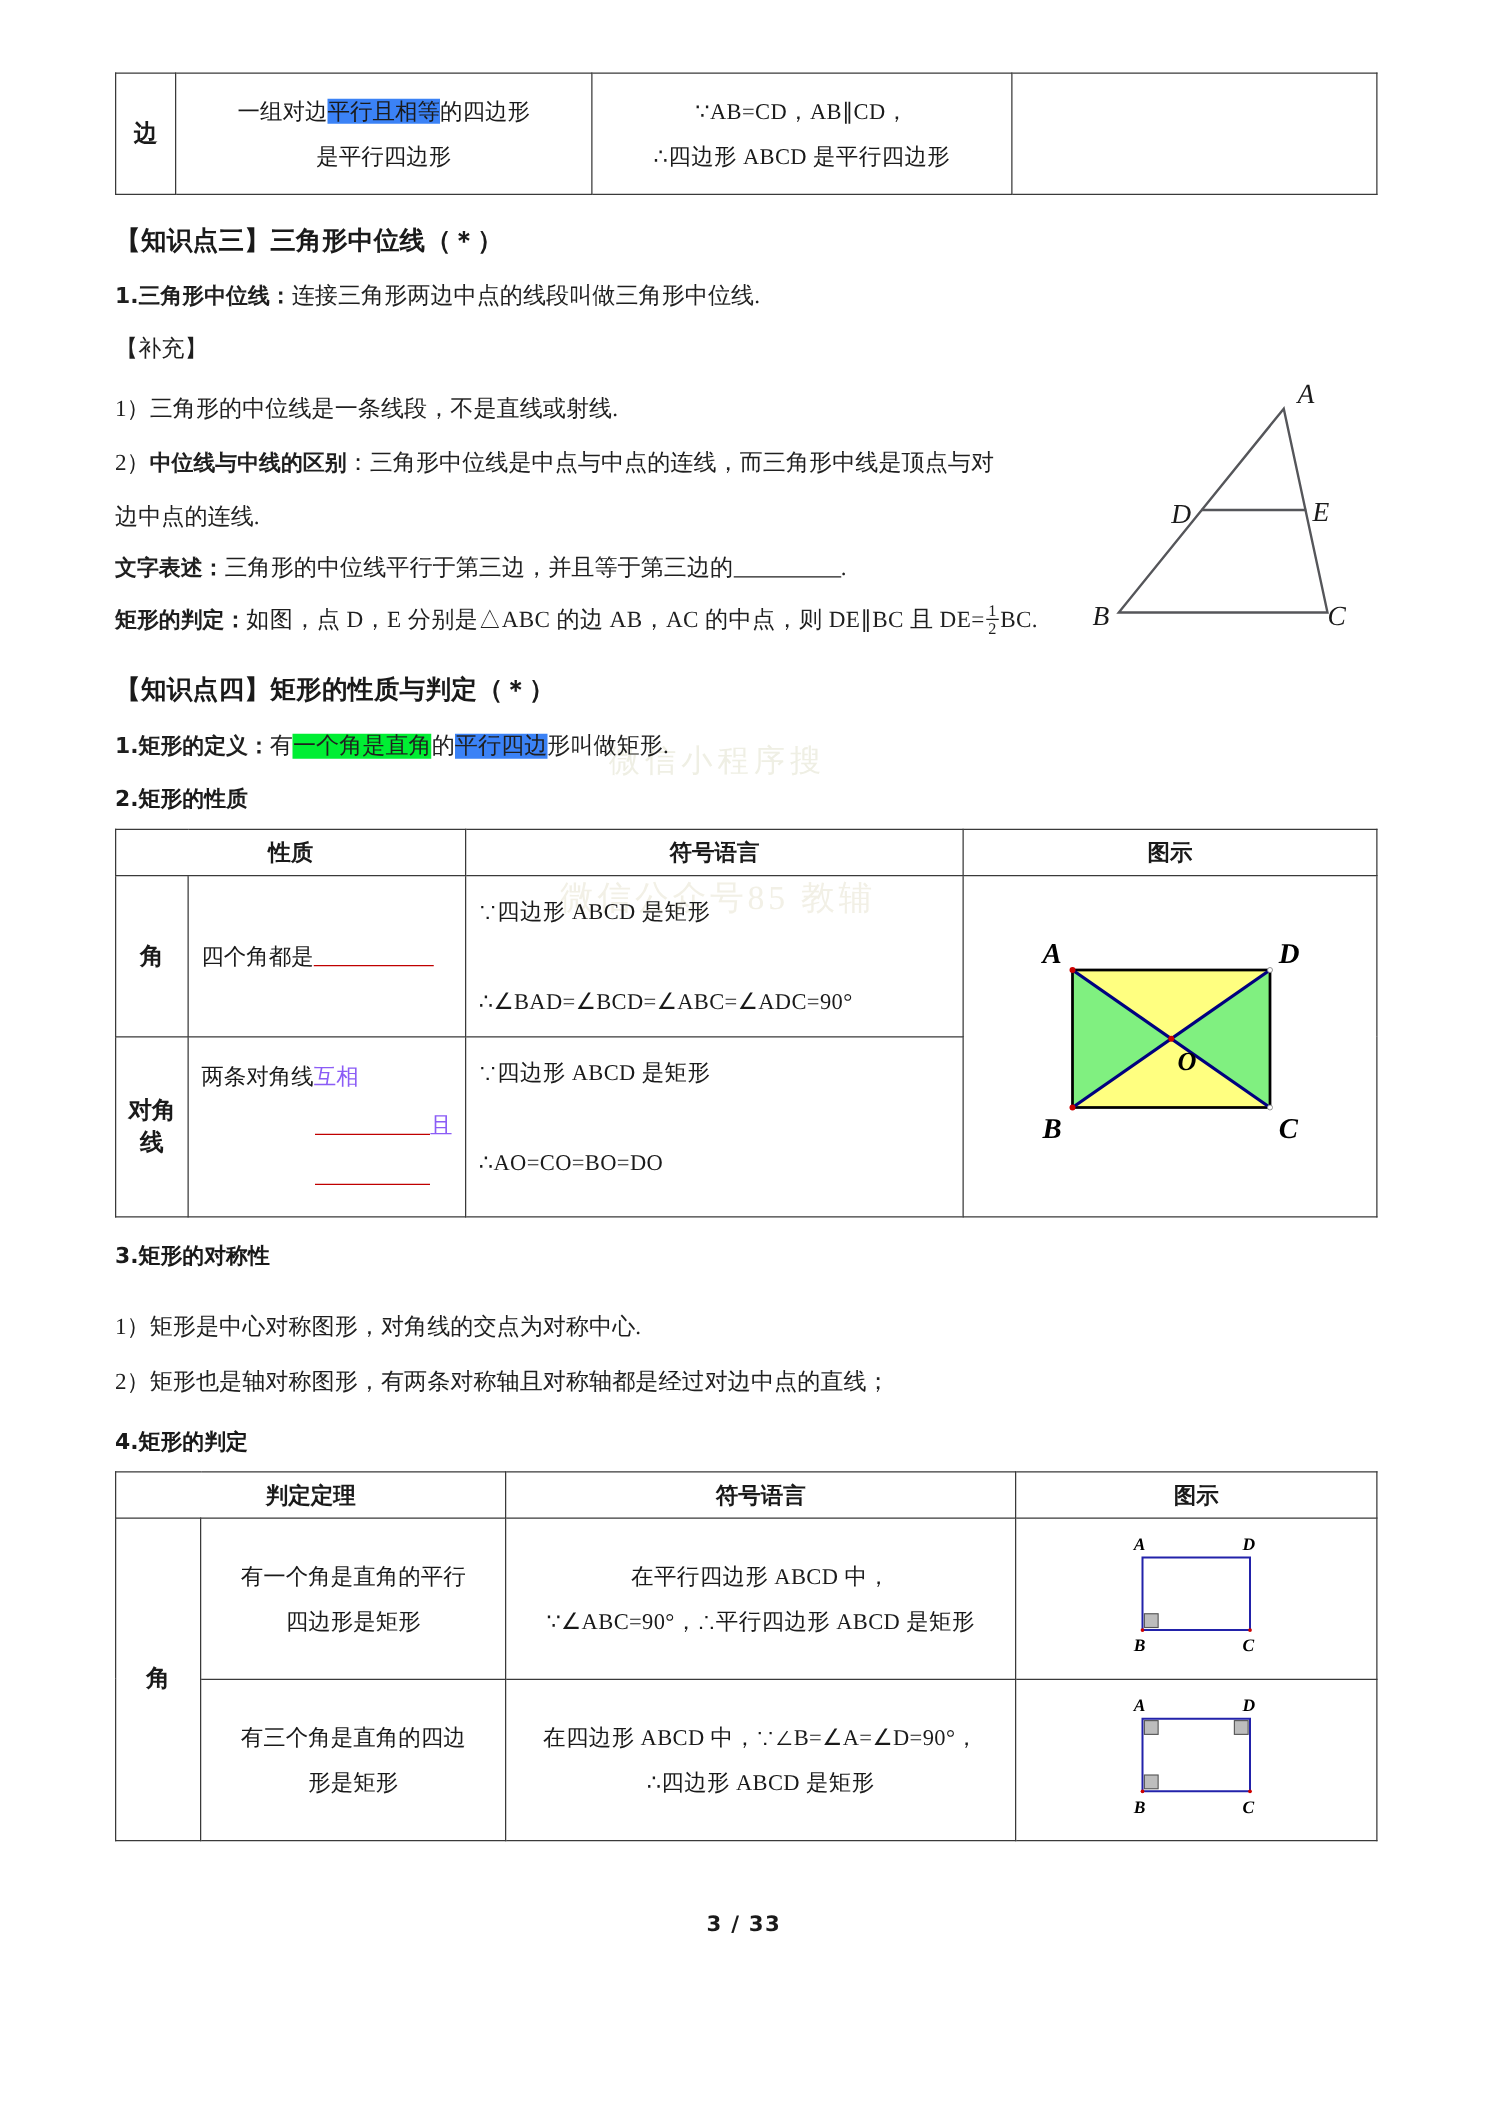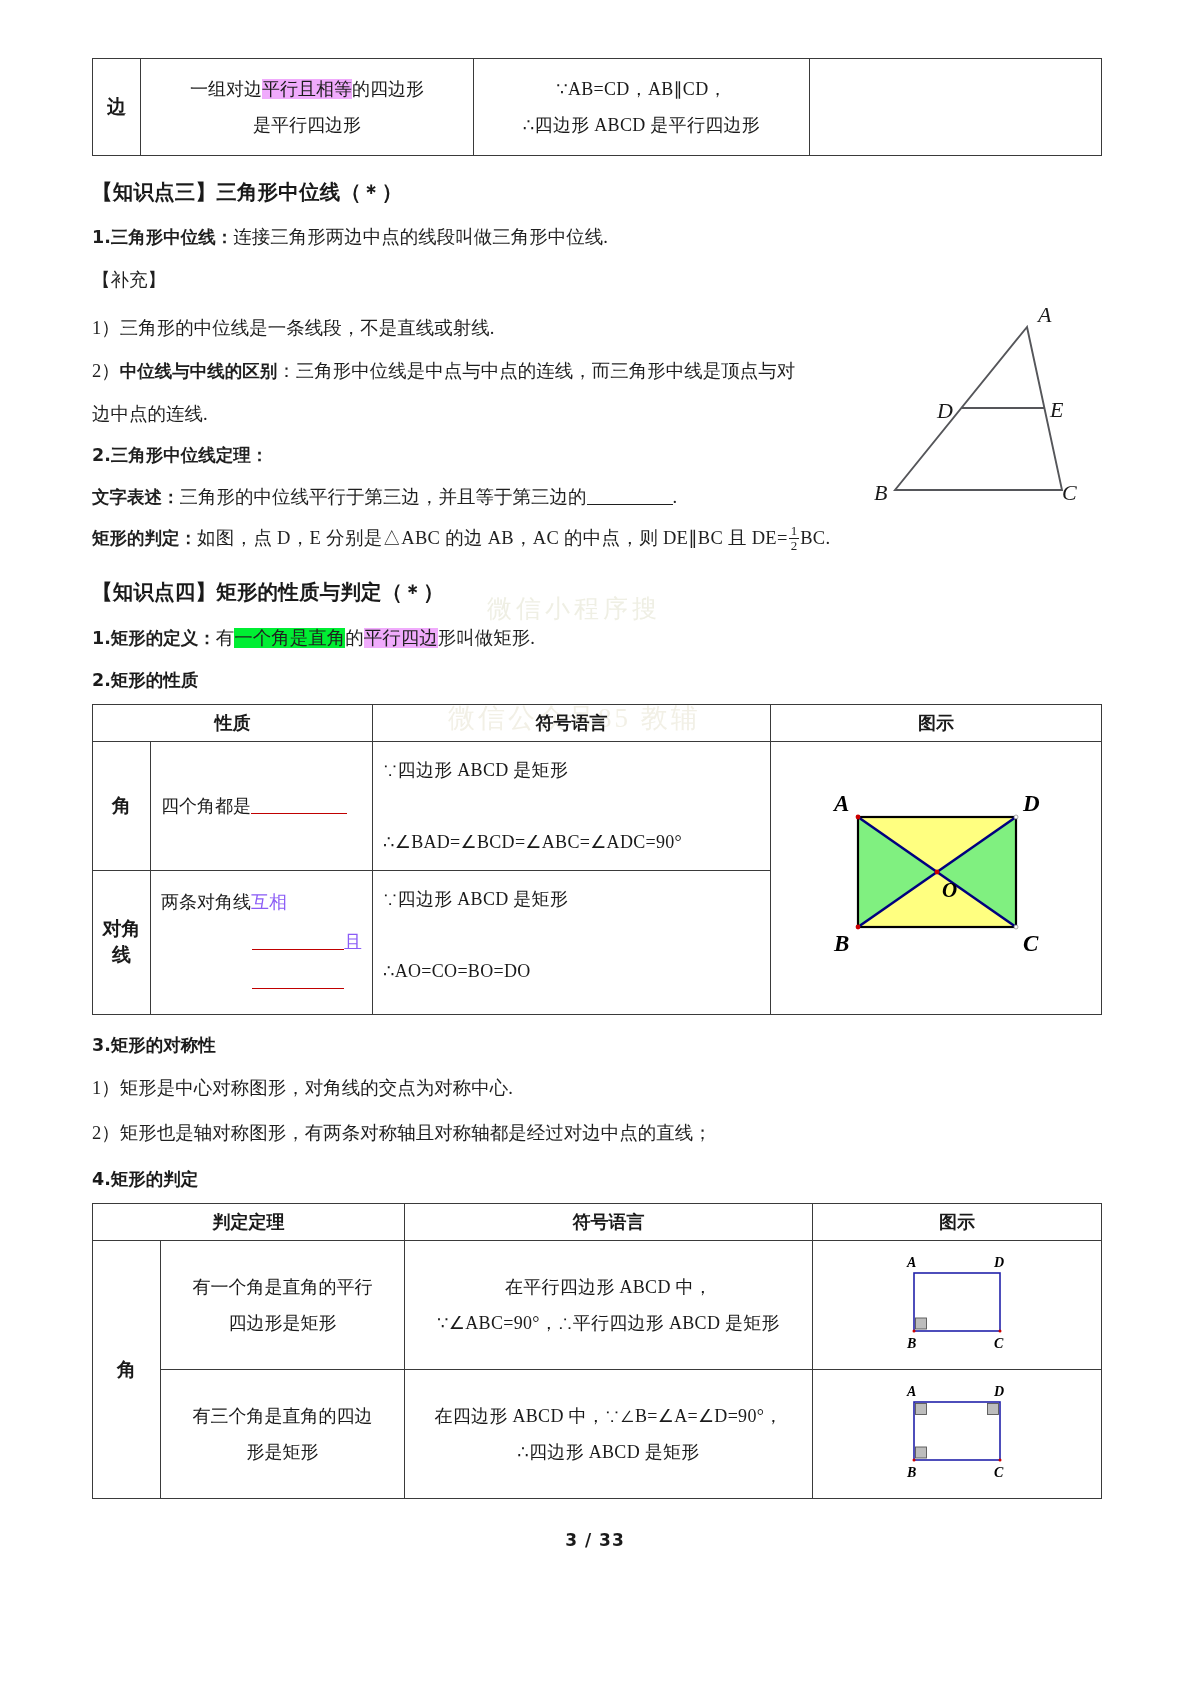--- a/index.html
+++ b/index.html
@@ -47,21 +47,21 @@
   }
   .b {
     font-weight: bold;
     font-family: "DejaVu Sans", "Liberation Sans", sans-serif;
     font-size: 17.5px;
   }
   .mono-lat {
     font-family: "Liberation Serif", serif;
     letter-spacing: .3px;
   }
-  .hl-y { background: #f0abfc; }
+  .hl-y { background: #3b82f6; }
   .hl-g { background: #00ee33; }
   .red  { color: #8b5cf6; }
   .ul-blank {
     display: inline-block;
     border-bottom: 1.4px solid #1f1f1f;
     width: 86px;
     vertical-align: -2px;
   }
   .ul-blank.red-line {
     border-bottom: 1.4px solid #c00000;
@@ -206,23 +206,20 @@
     <div class="para" style="margin-top:20px;">
       <span>1）</span><span>三角形的中位线是一条线段，不是直线或射线.</span>
     </div>
 
     <div class="para" style="margin-top:14px;">
       <span>2）</span><span class="b">中位线与中线的区别</span><span>：三角形中位线是中点与中点的连线，而三角形中线是顶点与对</span>
     </div>
 
     <div class="para" style="margin-top:14px;">边中点的连线.</div>
 
-    <div class="para" style="margin-top:13px;">
-      <span class="b">2.三角形中位线定理：</span>
-    </div>
 
     <div class="para" style="margin-top:13px;">
       <span class="b">文字表述：</span><span>三角形的中位线平行于第三边，并且等于第三边的</span><span class="ul-blank"></span><span>.</span>
     </div>
 
     <div class="para" style="margin-top:12px;">
       <span class="b">矩形的判定：</span><span class="mono-lat">如图，点 D，E 分别是△ABC 的边 AB，AC 的中点，则 DE∥BC 且 DE=</span><span class="frac"><span class="num">1</span><span class="den">2</span></span><span class="mono-lat">BC.</span>
     </div>
 
     <div class="hd" style="margin-top:26px;">【知识点四】矩形的性质与判定（＊）</div>
@@ -286,21 +283,21 @@
         </td>
         <td class="cell-line" style="padding:10px 10px; vertical-align:top;">
           <span class="mono-lat">∵四边形 ABCD 是矩形</span><br><br>
           <span class="mono-lat">∴AO=CO=BO=DO</span>
         </td>
       </tr>
     </tbody>
       </table>
 
     <div class="sub-hd" style="margin-top:18px;">3.矩形的对称性</div>
-    <div class="para" style="margin-top:17px;">1）矩形是中心对称图形，对角线的交点为对称中心.</div>
+    <div class="para" style="margin-top:32px;">1）矩形是中心对称图形，对角线的交点为对称中心.</div>
     <div class="para" style="margin-top:16px;">2）矩形也是轴对称图形，有两条对称轴且对称轴都是经过对边中点的直线；</div>
 
     <div class="sub-hd" style="margin-top:20px;">4.矩形的判定</div>
 
     <table style="margin-top:12px; table-layout:fixed;">
       <colgroup>
         <col style="width:68px">
         <col style="width:244px">
         <col style="width:408px">
         <col style="width:auto">

